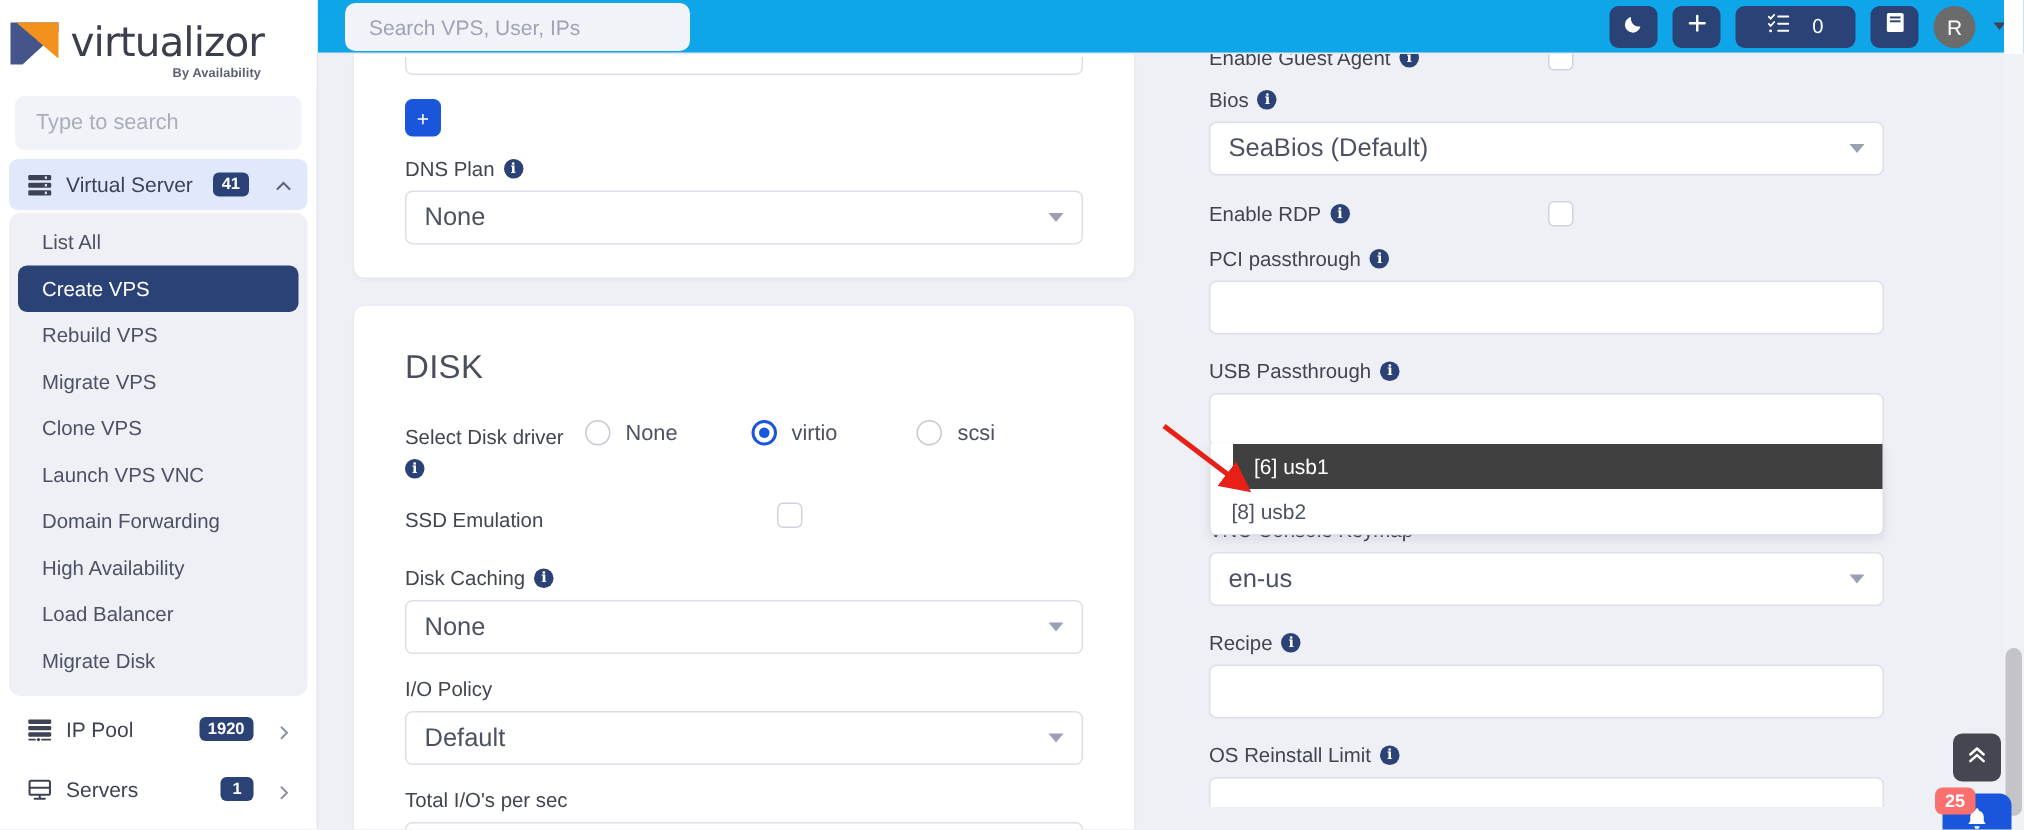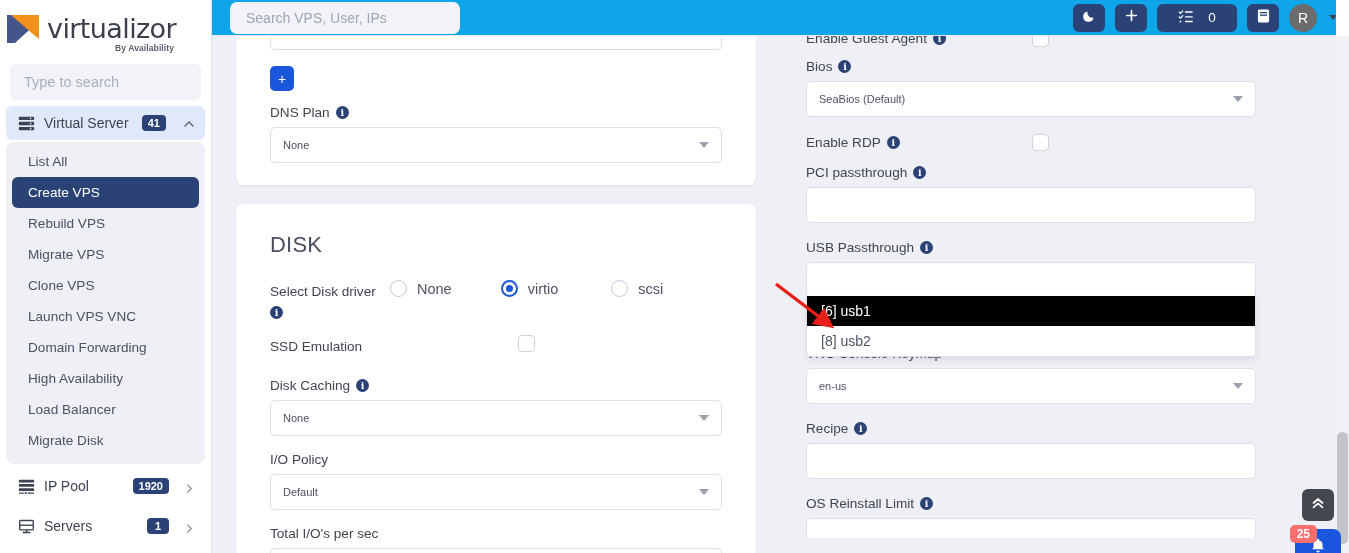--- a/index.html
+++ b/index.html
@@ -126,21 +126,21 @@
     display: flex; align-items: center; gap: 6px;
   }
   .info-i {
     width: 13px; height: 13px; border-radius: 50%; background: #2b4276;
     color: #fff; font-size: 9.5px; font-weight: 700; line-height: 13px;
     text-align: center; font-family: "DejaVu Serif", serif; flex: none;
   }
   .field {
     height: 36px; border: 1px solid #dcdfe7; border-radius: 5px;
     background: #fff; display: flex; align-items: center;
-    padding: 0 12px; font-size: 11px; color: #4c5262;
+    padding: 0 12px; font-size: 17px; color: #4c5262;
   }
   .sel-caret {
     margin-left: auto; width: 0; height: 0;
     border-left: 5px solid transparent; border-right: 5px solid transparent;
     border-top: 6px solid #9aa0b0;
   }
   .fld-gap { margin-bottom: 16px; }
 
   .row-inline { display: flex; align-items: flex-start; margin-bottom: 16px; }
   .row-inline .rlabel {
@@ -187,21 +187,21 @@
   .dd-list {
     position: absolute; left: 0; right: 0; top: 34px;
     background: #fff; border: 1px solid #dcdfe7; border-top: none;
     border-radius: 0 0 5px 5px; z-index: 20;
     box-shadow: 0 3px 7px rgba(40,50,80,.10);
   }
   .dd-item {
     height: 30px; display: flex; align-items: center; padding: 0 14px;
     font-size: 14px; color: #4c5262;
   }
-  .dd-item.sel { background: #000000; color: #fff; }
+  .dd-item.sel { background: #404040; color: #fff; margin-left: 15px; }
 
   
   .arrow-svg { position: absolute; left: 770px; top: 278px; z-index: 40; }
 
   
   .fab-top {
     position: absolute; right: 15px; bottom: 32px; width: 32px; height: 32px;
     background: #44474f; border-radius: 6px; color: #fff;
     display: flex; align-items: center; justify-content: center; z-index: 40;
   }

